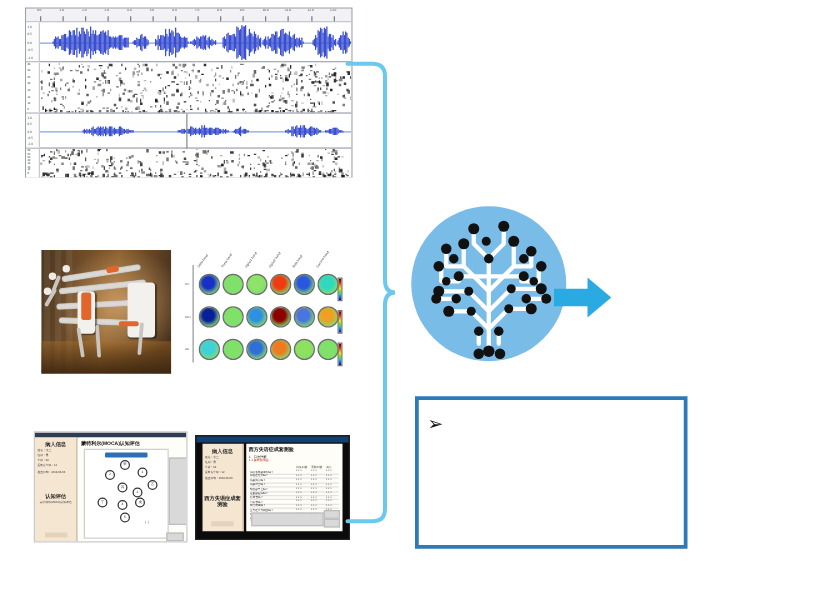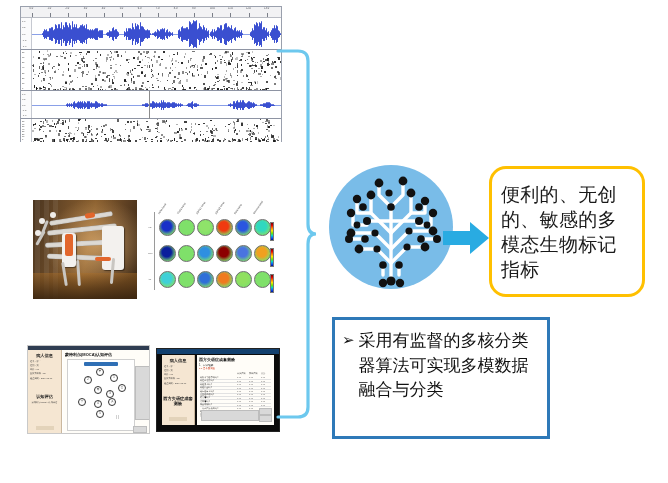--- a/index.html
+++ b/index.html
@@ -1777,25 +1777,21 @@
         <circle cx="62" cy="30" r="3.6"></circle>
       <circle cx="30" cy="62" r="3.4"></circle>
         <circle cx="100" cy="62" r="3.4"></circle>
     </g>
   </svg>
 
   <svg class="arrow" viewBox="0 0 46 34">
     <path d="M0 10 L27 10 L27 1 L46 17 L27 33 L27 24 L0 24 Z" fill="#29ABE2"></path>
   </svg>
 
-  <div class="callout">
-    <p>便利的、无创的、敏感的多模态生物标记指标</p>
-  </div>
 
   <div class="bluebox">
     <div class="inner">
       <span class="bullet">➢</span>
-      <p>采用有监督的多核分类器算法可实现多模数据融合与分类</p>
     </div>
   </div>
 
 
 </div>
 
 </body></html>

